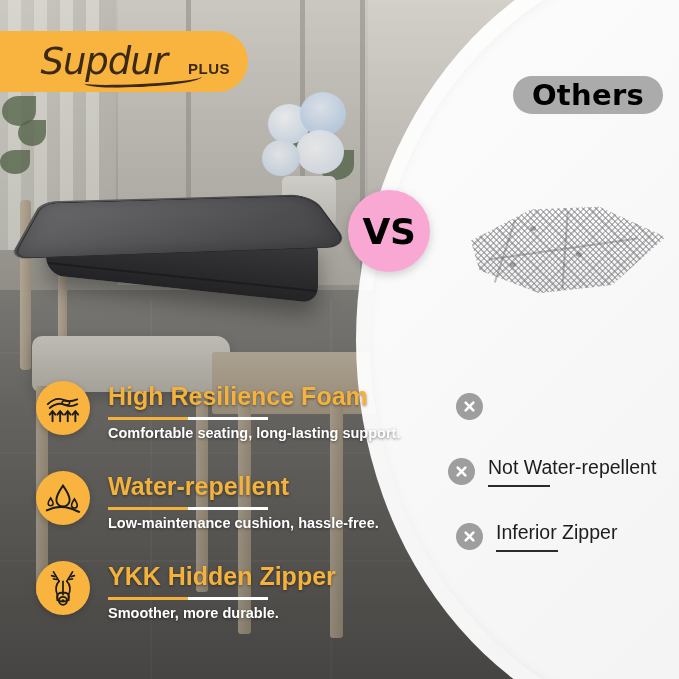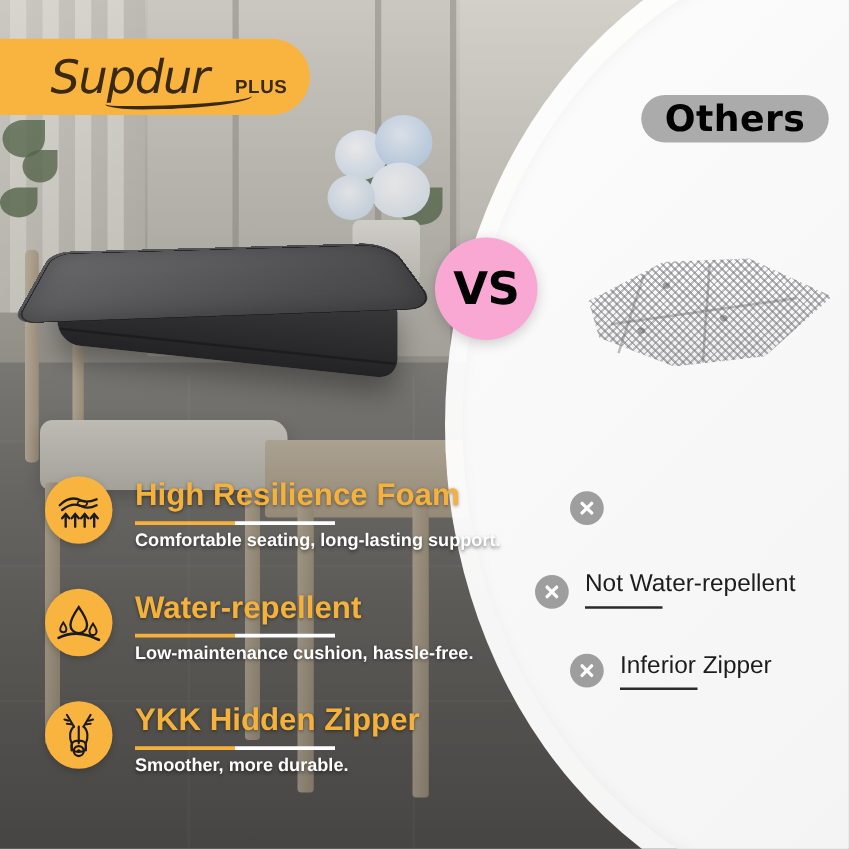--- a/index.html
+++ b/index.html
@@ -276,21 +276,21 @@
 
   <div class="con" style="left:456px;top:391px;">
     <div class="con-icon">
       <svg width="17" height="17" viewBox="0 0 20 20">
         <line x1="5.5" y1="5.5" x2="14.5" y2="14.5" stroke="#ffffff" stroke-width="3.1" stroke-linecap="round"></line>
         <line x1="14.5" y1="5.5" x2="5.5" y2="14.5" stroke="#ffffff" stroke-width="3.1" stroke-linecap="round"></line>
       </svg>
     </div>
   </div>
 
-  <div class="con" style="left:428px;top:456px;align-items:flex-end;">
+  <div class="con" style="left:448px;top:456px;">
     <div class="con-icon">
       <svg width="17" height="17" viewBox="0 0 20 20">
         <line x1="5.5" y1="5.5" x2="14.5" y2="14.5" stroke="#ffffff" stroke-width="3.1" stroke-linecap="round"></line>
         <line x1="14.5" y1="5.5" x2="5.5" y2="14.5" stroke="#ffffff" stroke-width="3.1" stroke-linecap="round"></line>
       </svg>
     </div>
     <div class="con-body">
       <div class="con-title">Not Water-repellent</div>
       <div class="con-rule"></div>
     </div>

